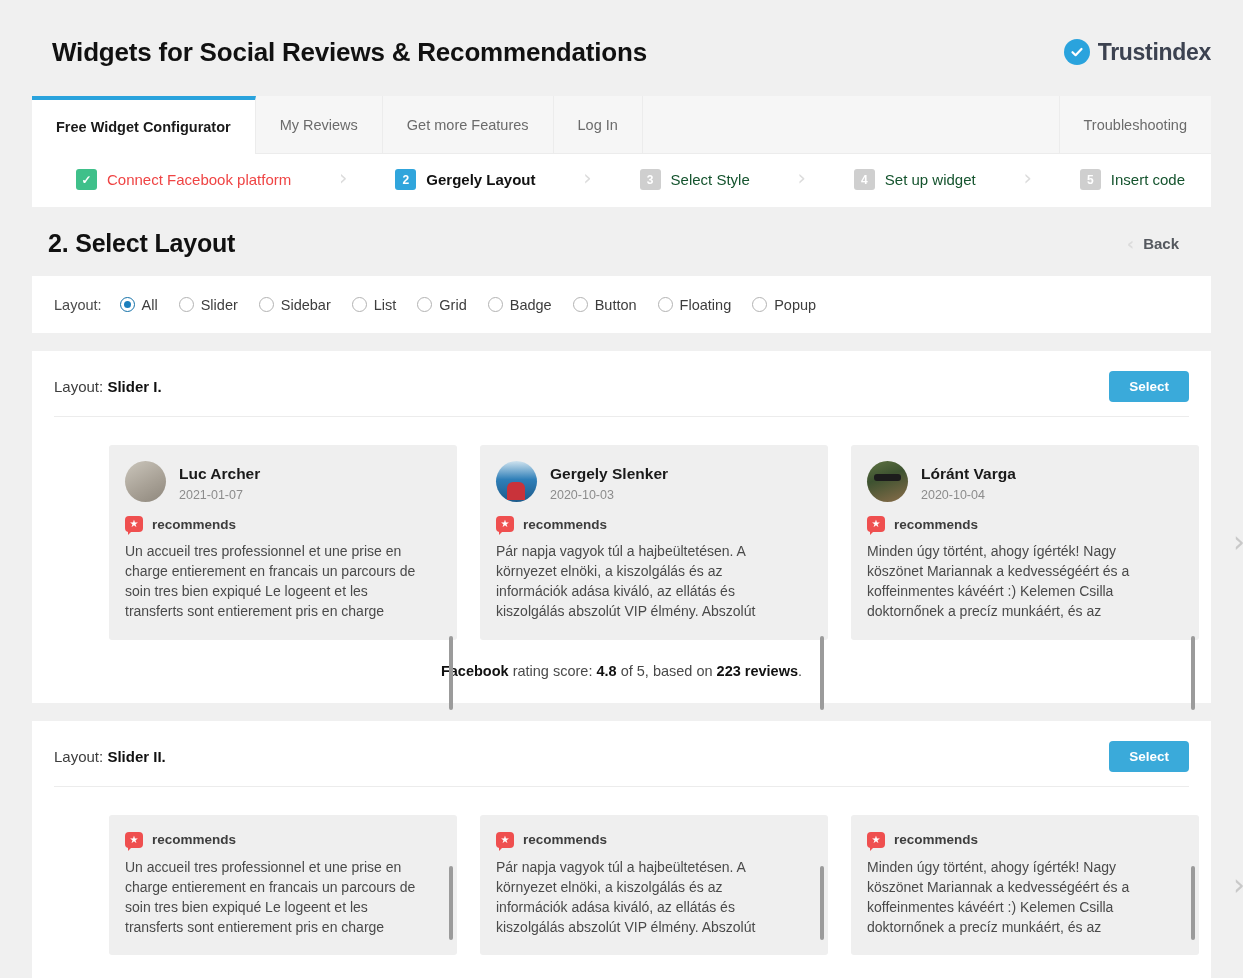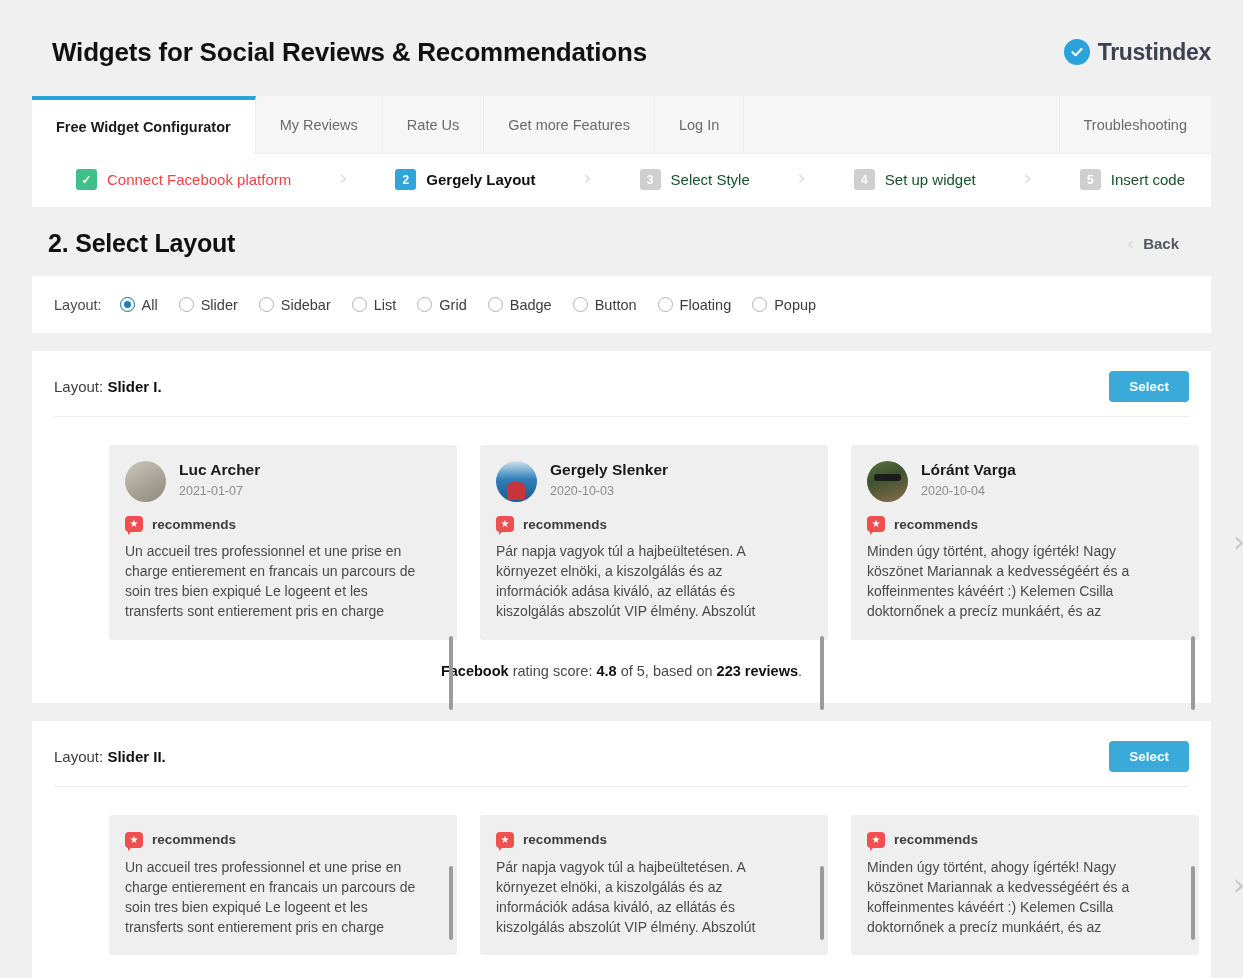--- a/index.html
+++ b/index.html
@@ -139,21 +139,21 @@
 
   .slider-row {
     display: flex; align-items: stretch; gap: 23px;
     padding: 28px 0 0 55px;
   }
   .review-card {
     background: #efefef; border-radius: 3px;
     padding: 16px 18px 18px 16px;
     width: 348px; flex: 0 0 auto; position: relative;
   }
-  .rc-head { display: flex; align-items: flex-start; gap: 13px; margin-bottom: 14px; }
+  .rc-head { display: flex; align-items: flex-end; gap: 13px; margin-bottom: 14px; }
   .avatar {
     width: 41px; height: 41px; border-radius: 50%; flex: 0 0 auto;
     background: #b6b1a8; overflow: hidden; position: relative;
   }
   .avatar.a1 { background: linear-gradient(150deg,#cbc6bc 0%,#a9a297 55%,#8e877c 100%); }
   .avatar.a2 { background: linear-gradient(180deg,#cfe3ef 0%,#2f7fb8 45%,#1d5a8a 100%); }
   .avatar.a2::after {
     content:""; position:absolute; left:11px; top:21px; width:18px; height:18px;
     border-radius:6px 6px 0 0; background:#c9333a;
   }
@@ -217,23 +217,20 @@
 
   <div class="card-top">
     <div class="tabs">
       <div class="tab active">
         <span>Free Widget Configurator</span>
       </div>
       <div class="tab">
         <span>My Reviews</span>
       </div>
       <div class="tab">
-        <span>Rate Us</span>
-      </div>
-      <div class="tab">
         <span>Get more Features</span>
       </div>
       <div class="tab">
         <span>Log In</span>
       </div>
       <div class="tab-spacer"></div>
       <div class="tab right">
         <span>Troubleshooting</span>
       </div>
     </div>

